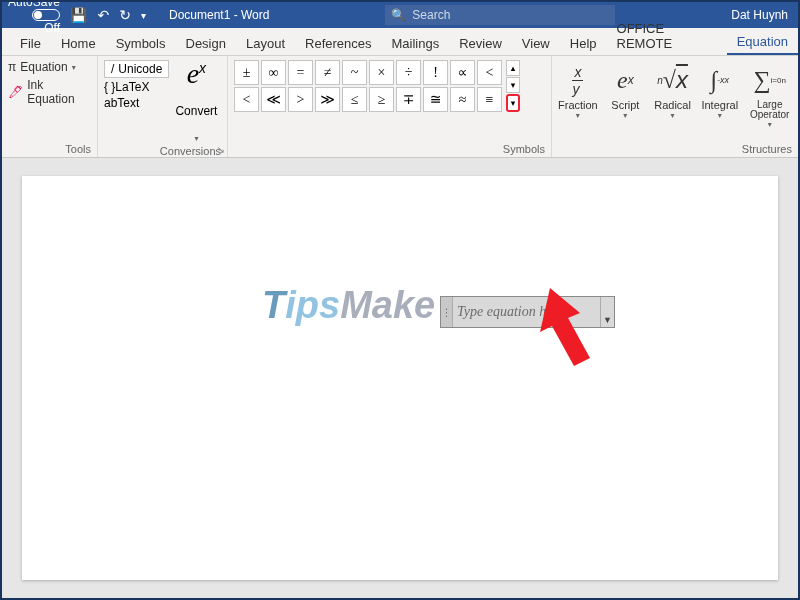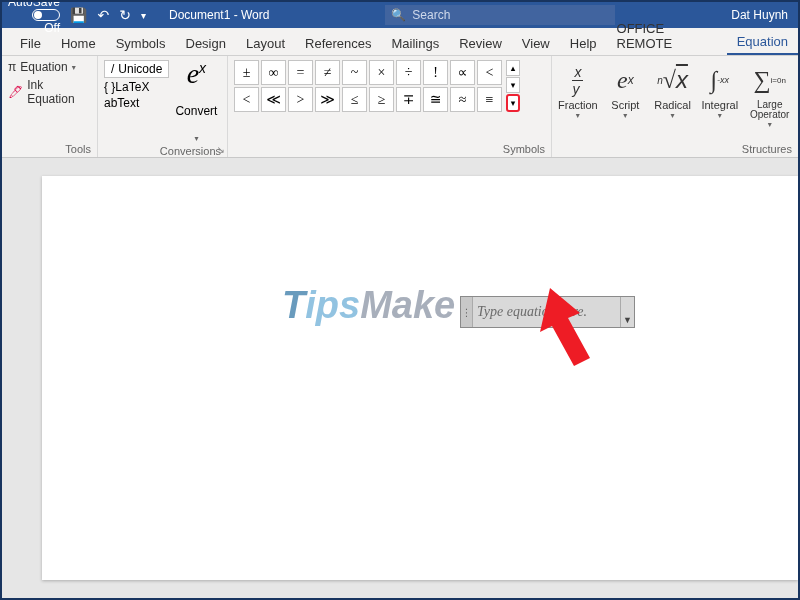--- a/index.html
+++ b/index.html
@@ -43,21 +43,21 @@
   .sym-scroll .sb { width:14px; height:16px; border:1px solid #c4c4c4; background:#fff; font-size:9px; display:flex;align-items:center;justify-content:center;}
   .sb.more{ height:18px; border:2px solid #e23; border-radius:3px;}
   
   .struct-body { display:flex; gap:8px; }
   .struct { display:flex; flex-direction:column; align-items:center; font-size:11px; color:#333; width:44px;}
   .struct .glyph { font-family:"Cambria Math",serif; font-size:24px; font-style:italic; height:40px; display:flex; align-items:center; justify-content:center;}
   .struct .lbl { line-height:1; text-align:center; display:flex; align-items:flex-start; gap:2px;}
   .caret { font-size:8px; color:#666;}
   
   .docarea { background:#e6e6e6; height: calc(600px - 26px - 28px - 102px - 4px); padding: 18px 20px; position:relative;}
-  .page { background:#fff; width:100%; height:100%; box-shadow: 0 1px 3px rgba(0,0,0,.25); position:relative;margin-left:20px;}
+  .page { background:#fff; width:100%; height:100%; box-shadow: 0 1px 3px rgba(0,0,0,.25); position:relative;}
   .watermark { position:absolute; left:240px; top:108px; font-size:38px; font-weight:700; color:#7fb9dc; opacity:.85; font-style:italic; pointer-events:none;}
   .watermark b{ color:#4f8ab2;}
   .watermark .dark{ color:#99a2b0;}
   .eqbox { position:absolute; left:418px; top:120px; width:175px; height:32px; border:1px solid #8a8a8a; background:#d9d9d9; display:flex; align-items:center;}
   .eqbox .handle { width:12px; height:100%; background:#c8c8c8; border-right:1px solid #aaa; display:flex; align-items:center; justify-content:center; font-size:10px; color:#666;}
   .eqbox .ph { flex:1; font-family:"Cambria Math",serif; font-style:italic; font-size:14px; color:#6b6b6b; padding-left:4px;}
   .eqbox .dd { width:14px; height:100%; border-left:1px solid #aaa; display:flex; align-items:flex-end; justify-content:center; font-size:9px; color:#444; padding-bottom:2px;}
   
   .arrow { position:absolute; left:528px; top:130px; pointer-events:none;}
 </style>

